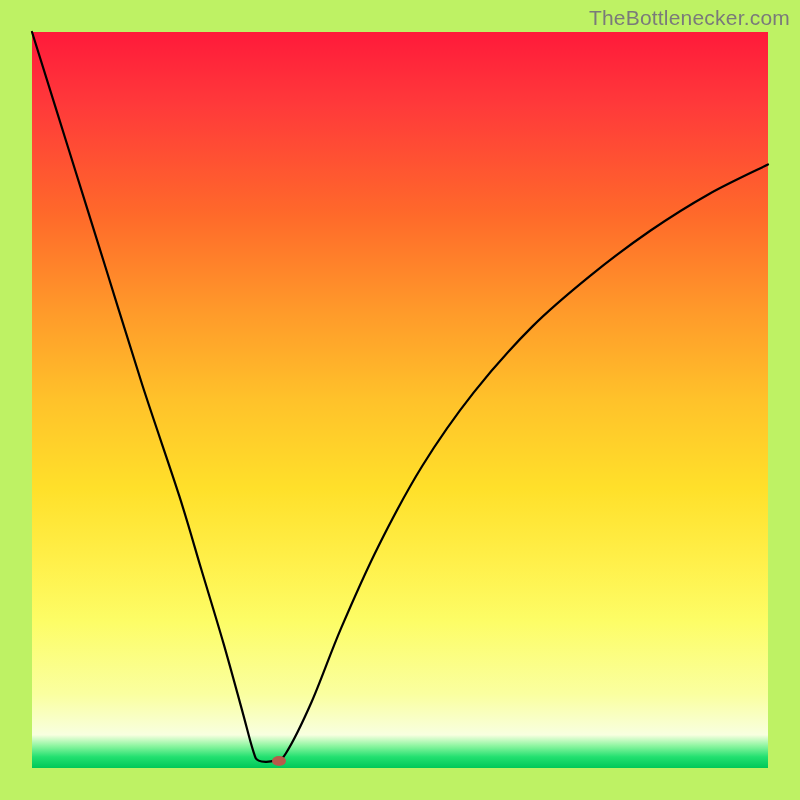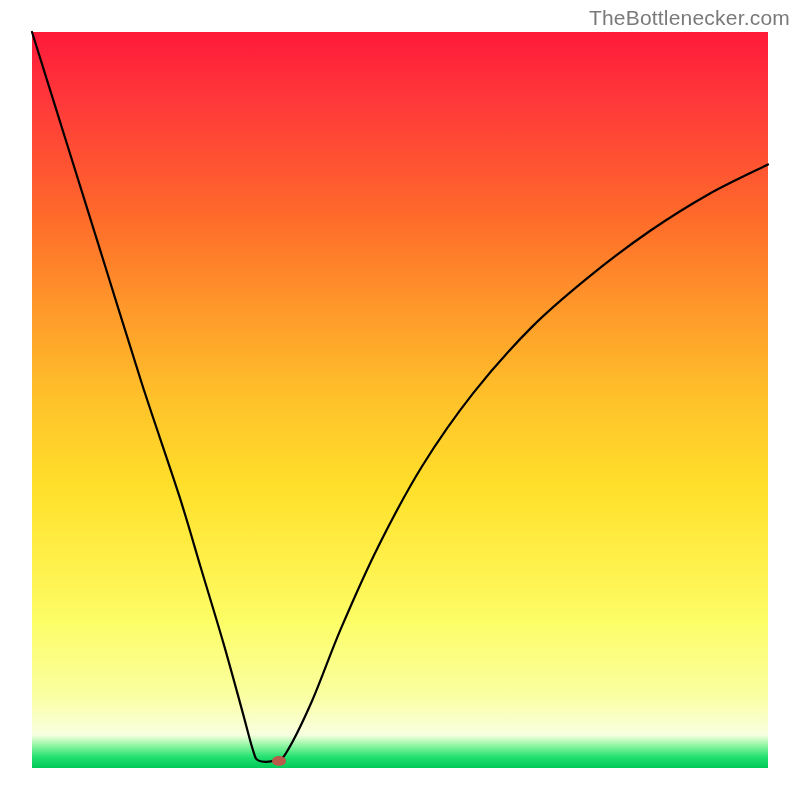--- a/index.html
+++ b/index.html
@@ -10,21 +10,21 @@
     background: #000;
     overflow: hidden;
     font-family: Arial, Helvetica, sans-serif;
   }
   .frame {
     position: absolute;
     top: 0;
     left: 0;
     width: 800px;
     height: 800px;
-    background: #ffffff;
+    background: #bef264;
   }
   .plot {
     position: absolute;
     top: 32px;
     left: 32px;
     width: 736px;
     height: 736px;
     background: linear-gradient(
       to bottom,
       #ff1a3a 0%,

